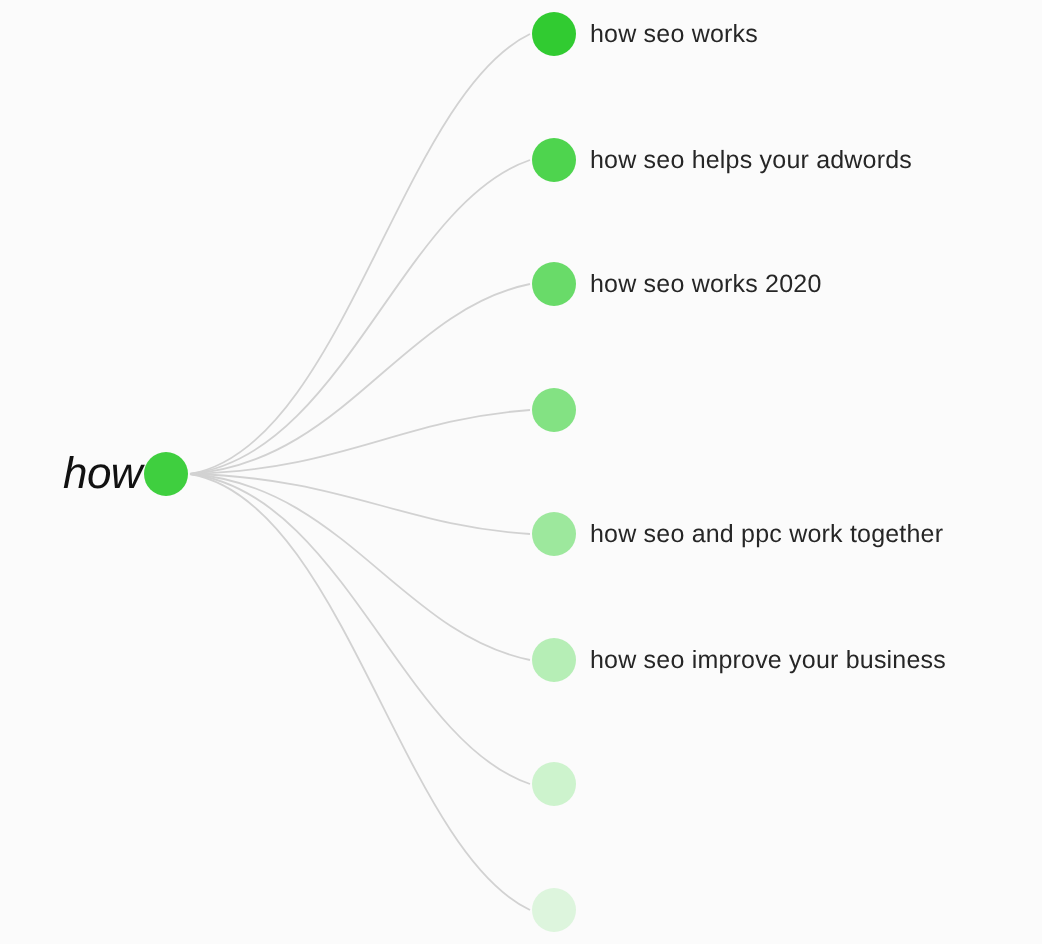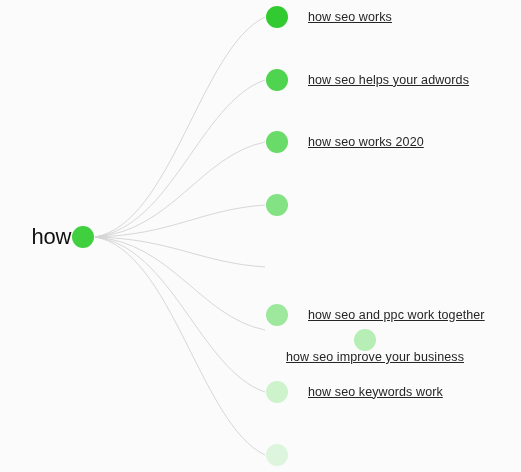--- a/index.html
+++ b/index.html
@@ -42,24 +42,24 @@
     color: #262626;
     letter-spacing: 0.1px;
     line-height: 1;
   }
   
   .node-root .node-label {
     font-size: 22px;
     color: #111111;
     letter-spacing: -0.3px;
     padding-right: 1px;
+    font-style: italic;
   }
   .child-label {
-    padding-left: 20px;
-    text-decoration: underline;
+    padding-left: 7px;
   }
 </style>
 </head>
 <body>
 
 <div id="graph-root">
 
   <svg id="edge-layer" viewBox="0 0 521 472">
       <path d="M 95 237 C 171.5 223.8, 200.4 47.80000000000001, 265 17" fill="none" stroke="#d2d2d2" stroke-width="0.9"></path>
       <path d="M 95 237 C 171.5 227.58, 200.4 101.97999999999999, 265 80" fill="none" stroke="#d2d2d2" stroke-width="0.9"></path>
@@ -84,30 +84,29 @@
         <span class="node-dot" style="width: 22px; height: 22px; background: rgb(78, 212, 78);"></span>
         <span class="node-label child-label">how seo helps your adwords</span>
       </div>
       <div class="node node-child" style="left: 266px; top: 131px;">
         <span class="node-dot" style="width: 22px; height: 22px; background: rgb(105, 219, 105);"></span>
         <span class="node-label child-label">how seo works 2020</span>
       </div>
       <div class="node node-child" style="left: 266px; top: 194px;">
         <span class="node-dot" style="width: 22px; height: 22px; background: rgb(131, 226, 131);"></span>
       </div>
-      <div class="node node-child" style="left: 266px; top: 256px; margin-top: 48px;">
+      <div class="node node-child" style="left: 266px; top: 256px;">
         <span class="node-dot" style="width: 22px; height: 22px; background: rgb(157, 232, 157);"></span>
         <span class="node-label child-label">how seo and ppc work together</span>
       </div>
-      <div class="node node-child" style="left: 266px; top: 329px; flex-direction: column;">
+      <div class="node node-child" style="left: 266px; top: 319px;">
         <span class="node-dot" style="width: 22px; height: 22px; background: rgb(182, 238, 182);"></span>
         <span class="node-label child-label">how seo improve your business</span>
       </div>
       <div class="node node-child" style="left: 266px; top: 381px;">
         <span class="node-dot" style="width: 22px; height: 22px; background: rgb(205, 243, 205);"></span>
-        <span class="node-label child-label">how seo keywords work</span>
       </div>
       <div class="node node-child" style="left: 266px; top: 444px;">
         <span class="node-dot" style="width: 22px; height: 22px; background: rgb(221, 245, 221);"></span>
       </div>
     </div>
 
 </div>
 
 </body></html>

